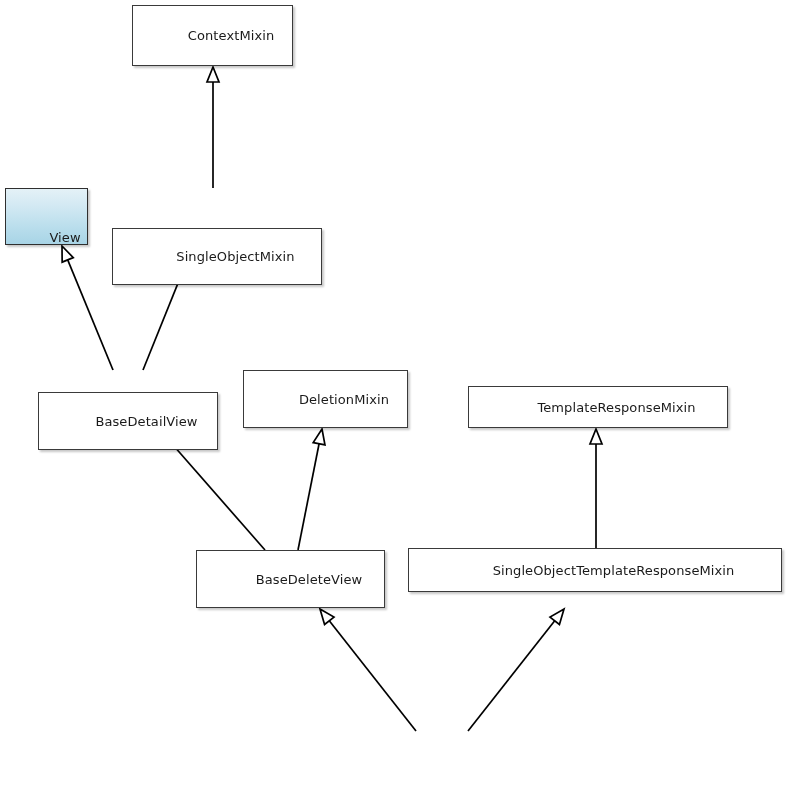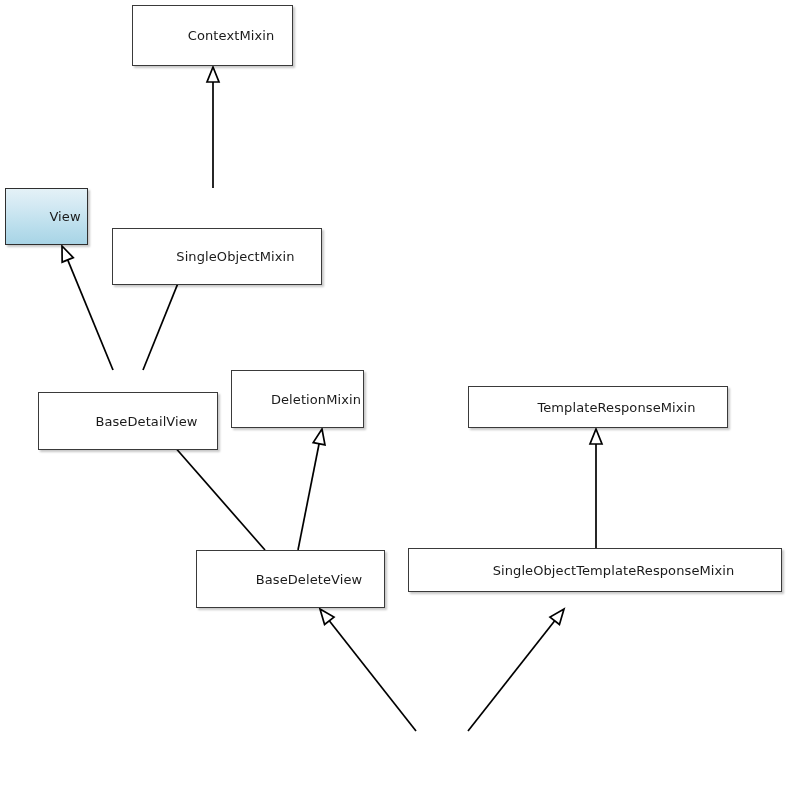--- a/index.html
+++ b/index.html
@@ -94,33 +94,33 @@
       <g>
         <line x1="468" y1="731" x2="554.724144579828" y2="620.7880662631352" stroke="#000000" stroke-width="1.7"></line>
         <polygon points="564,609 559.4393710850821,624.498408431204 550.0089180745739,617.0777240950664" fill="#ffffff" stroke="#000000" stroke-width="1.7" stroke-linejoin="miter"></polygon>
       </g>
     </svg>
 
   <div class="uml-node style-plain" id="node-context-mixin" style="left: 132px; top: 5px; width: 161px; height: 61px;">
     <span class="node-label">ContextMixin</span>
   </div>
 
-  <div class="uml-node style-blue" id="node-view" style="left: 5px; top: 188px; width: 83px; height: 57px;">
+  <div class="uml-node style-blue" id="node-view" style="left: 5px; top: 188px; width: 83px; height: 57px; align-items: flex-end;">
     <span class="node-label">View</span>
   </div>
 
   <div class="uml-node style-plain" id="node-single-object-mixin" style="left: 112px; top: 188px; width: 210px; height: 57px; margin-top: 40px;">
     <span class="node-label">SingleObjectMixin</span>
   </div>
 
   <div class="uml-node style-plain" id="node-base-detail-view" style="left: 38px; top: 370px; width: 180px; height: 58px; margin-top: 22px;">
     <span class="node-label">BaseDetailView</span>
   </div>
 
-  <div class="uml-node style-plain" id="node-deletion-mixin" style="left: 231px; top: 370px; width: 133px; height: 58px;">
+  <div class="uml-node style-plain" id="node-deletion-mixin" style="left: 243px; top: 370px; width: 165px; height: 58px;">
     <span class="node-label">DeletionMixin</span>
   </div>
 
   <div class="uml-node style-plain" id="node-template-response-mixin" style="left: 468px; top: 386px; width: 260px; height: 42px;">
     <span class="node-label">TemplateResponseMixin</span>
   </div>
 
   <div class="uml-node style-plain" id="node-base-delete-view" style="left: 196px; top: 550px; width: 189px; height: 58px;">
     <span class="node-label">BaseDeleteView</span>
   </div>

